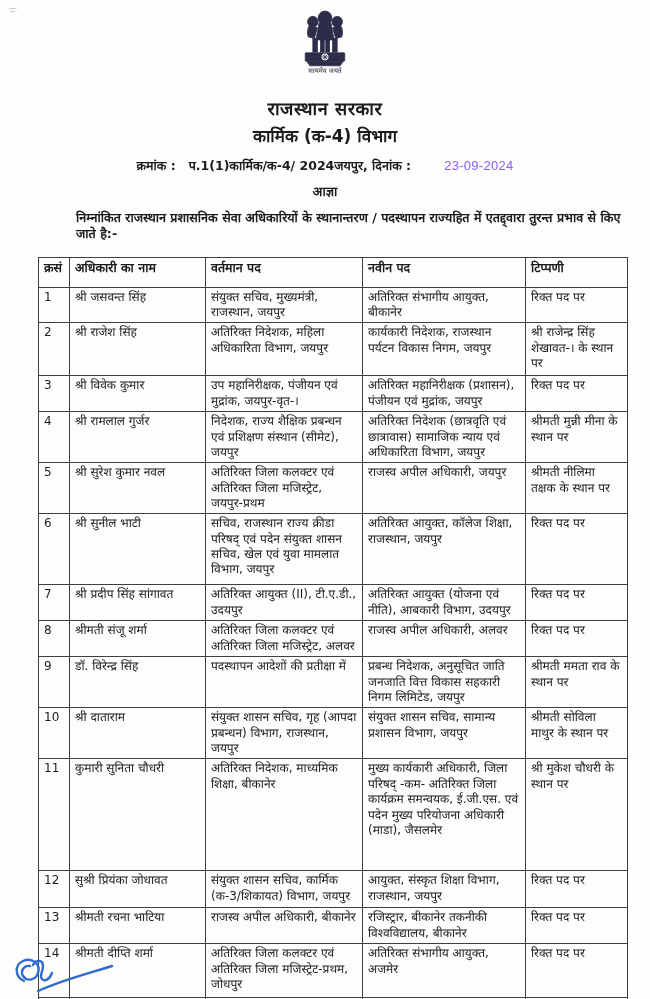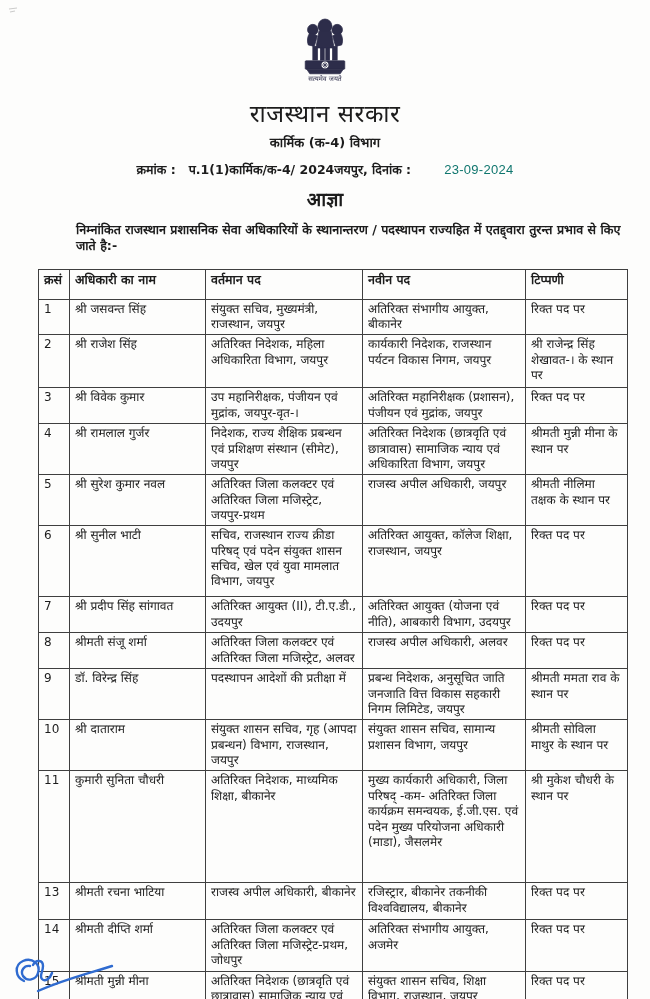--- a/index.html
+++ b/index.html
@@ -3,32 +3,32 @@
 <meta charset="utf-8">
 <style>
   html,body{margin:0;padding:0;}
   body{
     width:650px;height:999px;position:relative;overflow:hidden;
     background:#fdfdfc;color:#1c1c1c;
     font-family:"DejaVu Sans","Liberation Sans",sans-serif;
   }
   .page{position:relative;width:650px;height:999px;}
   .corner-mark{position:absolute;top:6px;left:8px;opacity:.5;}
-  .header{ text-align:center; padding-top:16px;}
+  .header{ text-align:center; padding-top:8px;}
   .emblem{display:block;margin:0 auto;}
-  .govt-title{font-size:24px;font-weight:400;margin-top:4px;letter-spacing:.5px;}
-  .dept-title{font-size:13px;font-weight:700;margin-top:4px;}
+  .govt-title{font-size:18px;font-weight:700;margin-top:12px;letter-spacing:.5px;}
+  .dept-title{font-size:17px;font-weight:700;margin-top:4px;}
   .ref-row{
     display:flex;justify-content:center;align-items:baseline;
     margin:10px 38px 0 38px;font-size:12.5px;font-weight:700;
   }
   .ref-left{white-space:nowrap;}
   .ref-right{display:flex;gap:33px;align-items:baseline;}
-  .date-stamp{font-family:"Liberation Sans",sans-serif;font-weight:400;font-size:13px;color:#0f766e;letter-spacing:.3px;}
-  .order-heading{text-align:center;font-size:19px;font-weight:700;margin-top:8px;}
+  .date-stamp{font-family:"Liberation Sans",sans-serif;font-weight:400;font-size:13px;color:#8b5cf6;letter-spacing:.3px;}
+  .order-heading{text-align:center;font-size:13px;font-weight:700;margin-top:8px;}
   .intro{margin:10px 24px 0 36px;font-size:12.6px;font-weight:600;line-height:1.3;padding-left:40px;}
   table.transfer{
     border-collapse:collapse;table-layout:fixed;
     margin:14px 0 0 38px;width:589px;
     font-size:12px;line-height:1.28;
   }
   table.transfer th,table.transfer td{
     border:1px solid #3f3f3f;padding:2px 5px;vertical-align:top;
     overflow:hidden;word-wrap:break-word;
   }
@@ -212,20 +212,27 @@
     </tr>
 
     <tr>
       <td>11</td>
       <td>कुमारी सुनिता चौधरी</td>
       <td>अतिरिक्त निदेशक, माध्यमिक शिक्षा, बीकानेर</td>
       <td>मुख्य कार्यकारी अधिकारी, जिला परिषद् -कम- अतिरिक्त जिला कार्यक्रम समन्वयक, ई.जी.एस. एवं पदेन मुख्य परियोजना अधिकारी (माडा), जैसलमेर</td>
       <td>श्री मुकेश चौधरी के स्थान पर</td>
     </tr>
 
+    <tr>
+      <td>12</td>
+      <td>सुश्री प्रियंका जोधावत</td>
+      <td>संयुक्त शासन सचिव, कार्मिक (क-3/शिकायत) विभाग, जयपुर</td>
+      <td>आयुक्त, संस्कृत शिक्षा विभाग, राजस्थान, जयपुर</td>
+      <td>रिक्त पद पर</td>
+    </tr>
 
     <tr>
       <td>13</td>
       <td>श्रीमती रचना भाटिया</td>
       <td>राजस्व अपील अधिकारी, बीकानेर</td>
       <td>रजिस्ट्रार, बीकानेर तकनीकी विश्वविद्यालय, बीकानेर</td>
       <td>रिक्त पद पर</td>
     </tr>
 
     <tr>

